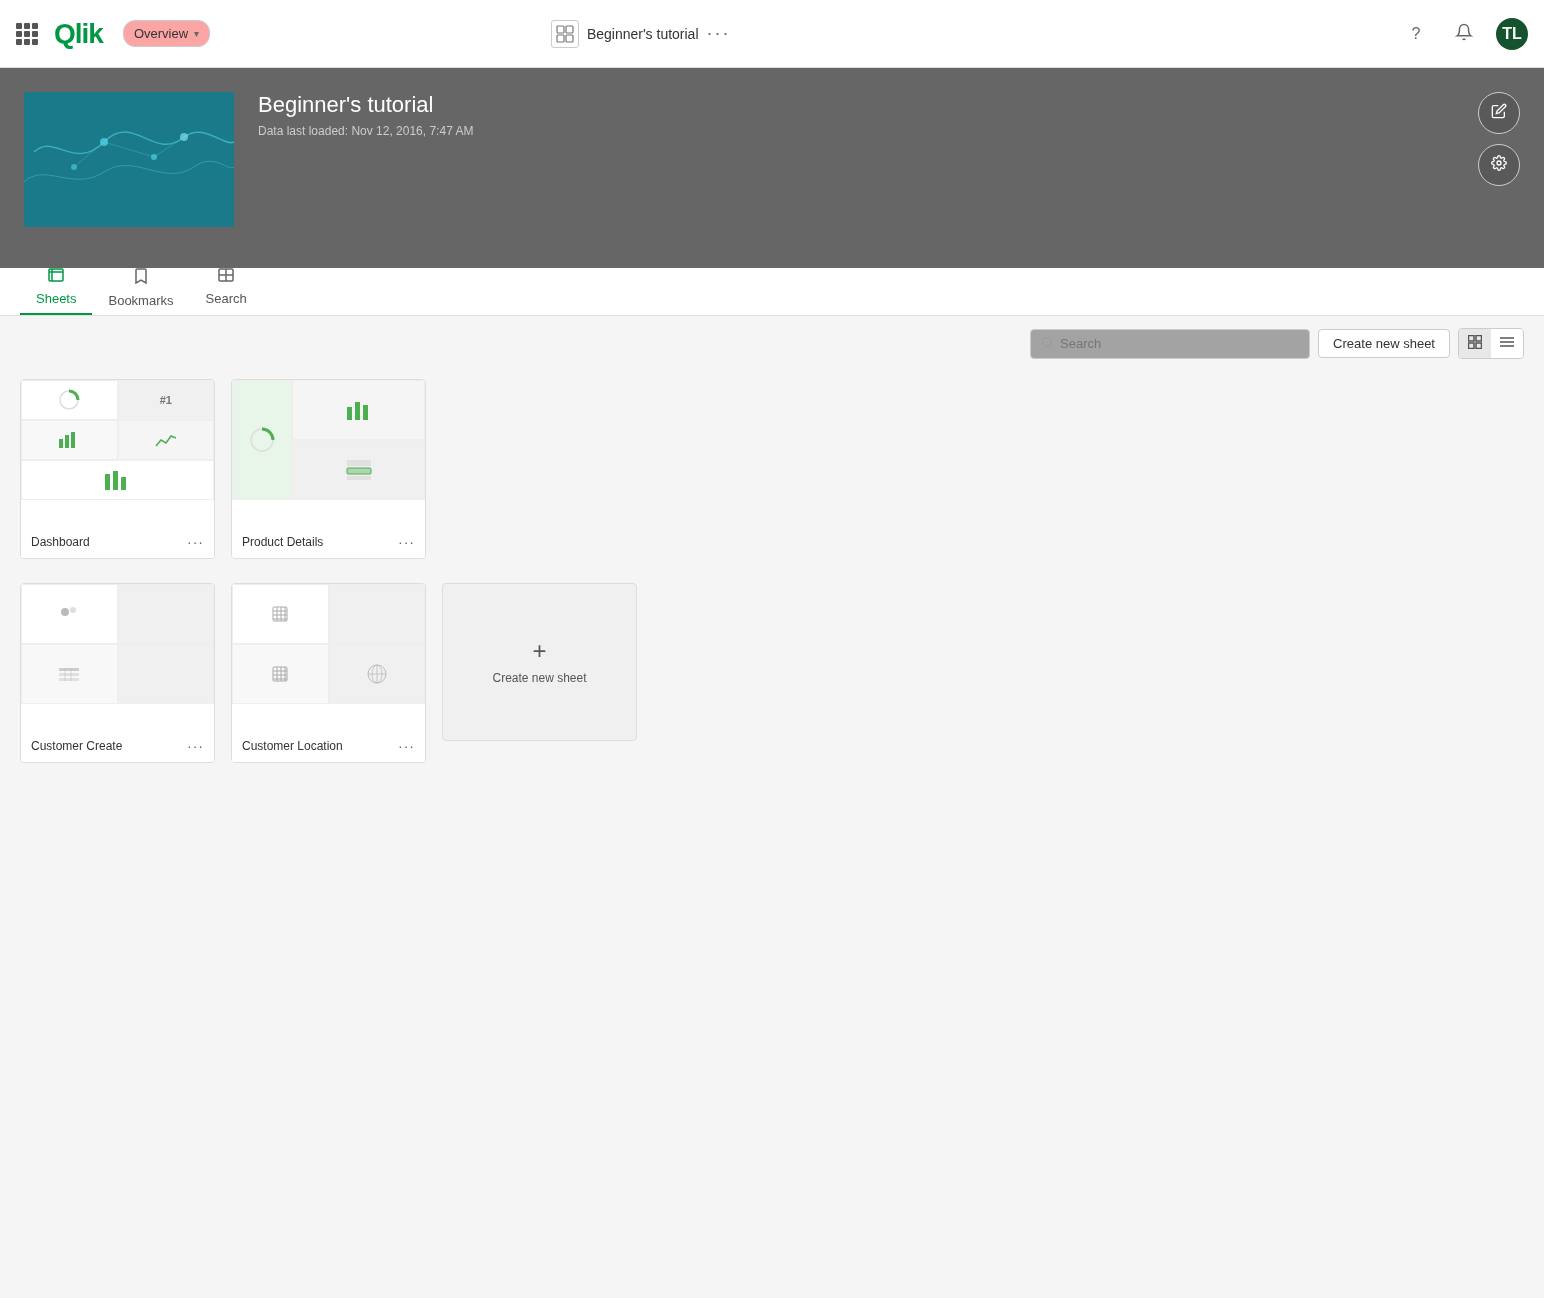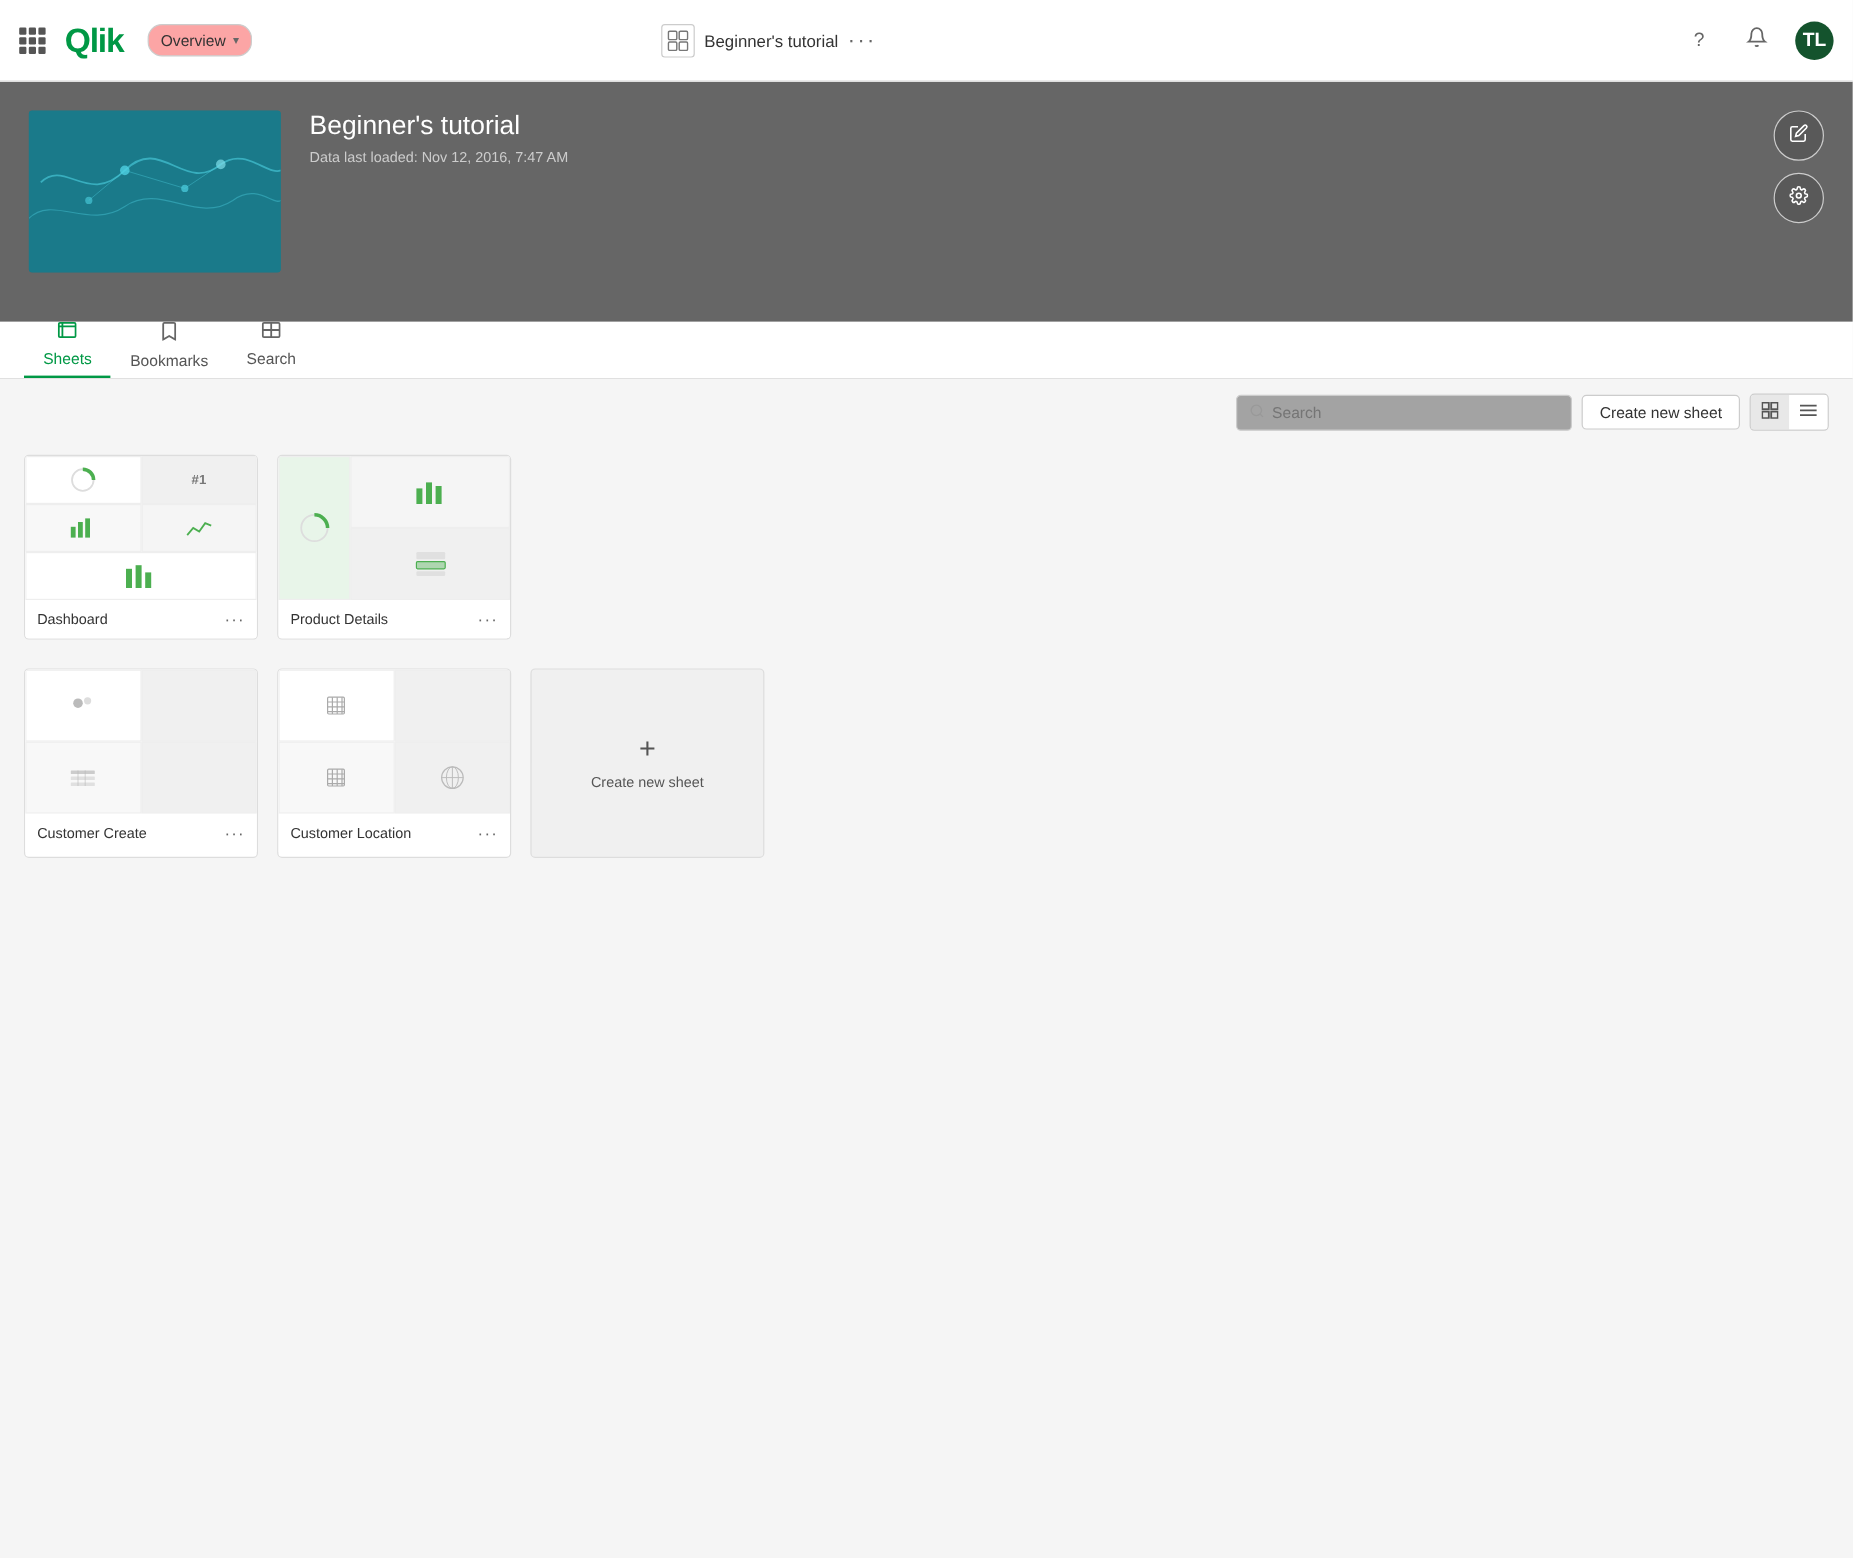--- a/index.html
+++ b/index.html
@@ -105,21 +105,21 @@
       background: #fff; border: 1px solid #ddd; border-radius: 4px;
       width: 195px; cursor: pointer; overflow: hidden;
     }
     .sheet-thumb {
       height: 120px; background: #f8f8f8; position: relative;
       overflow: hidden;
     }
 
     .sheet-footer {
       display: flex; align-items: center; justify-content: space-between;
-      padding: 8px 10px; background: #fff;
+      padding: 8px 10px; background: #fff; margin-top: 26px;
     }
     .sheet-name { font-size: 12px; color: #333; }
     .sheet-more { cursor: pointer; color: #666; font-size: 14px; letter-spacing: 1px; }
 
     
     .create-sheet-card {
       background: #f0f0f0; border: 1px solid #ddd; border-radius: 4px;
       width: 195px; height: 158px; display: flex; flex-direction: column;
       align-items: center; justify-content: center; gap: 8px; cursor: pointer;
     }

